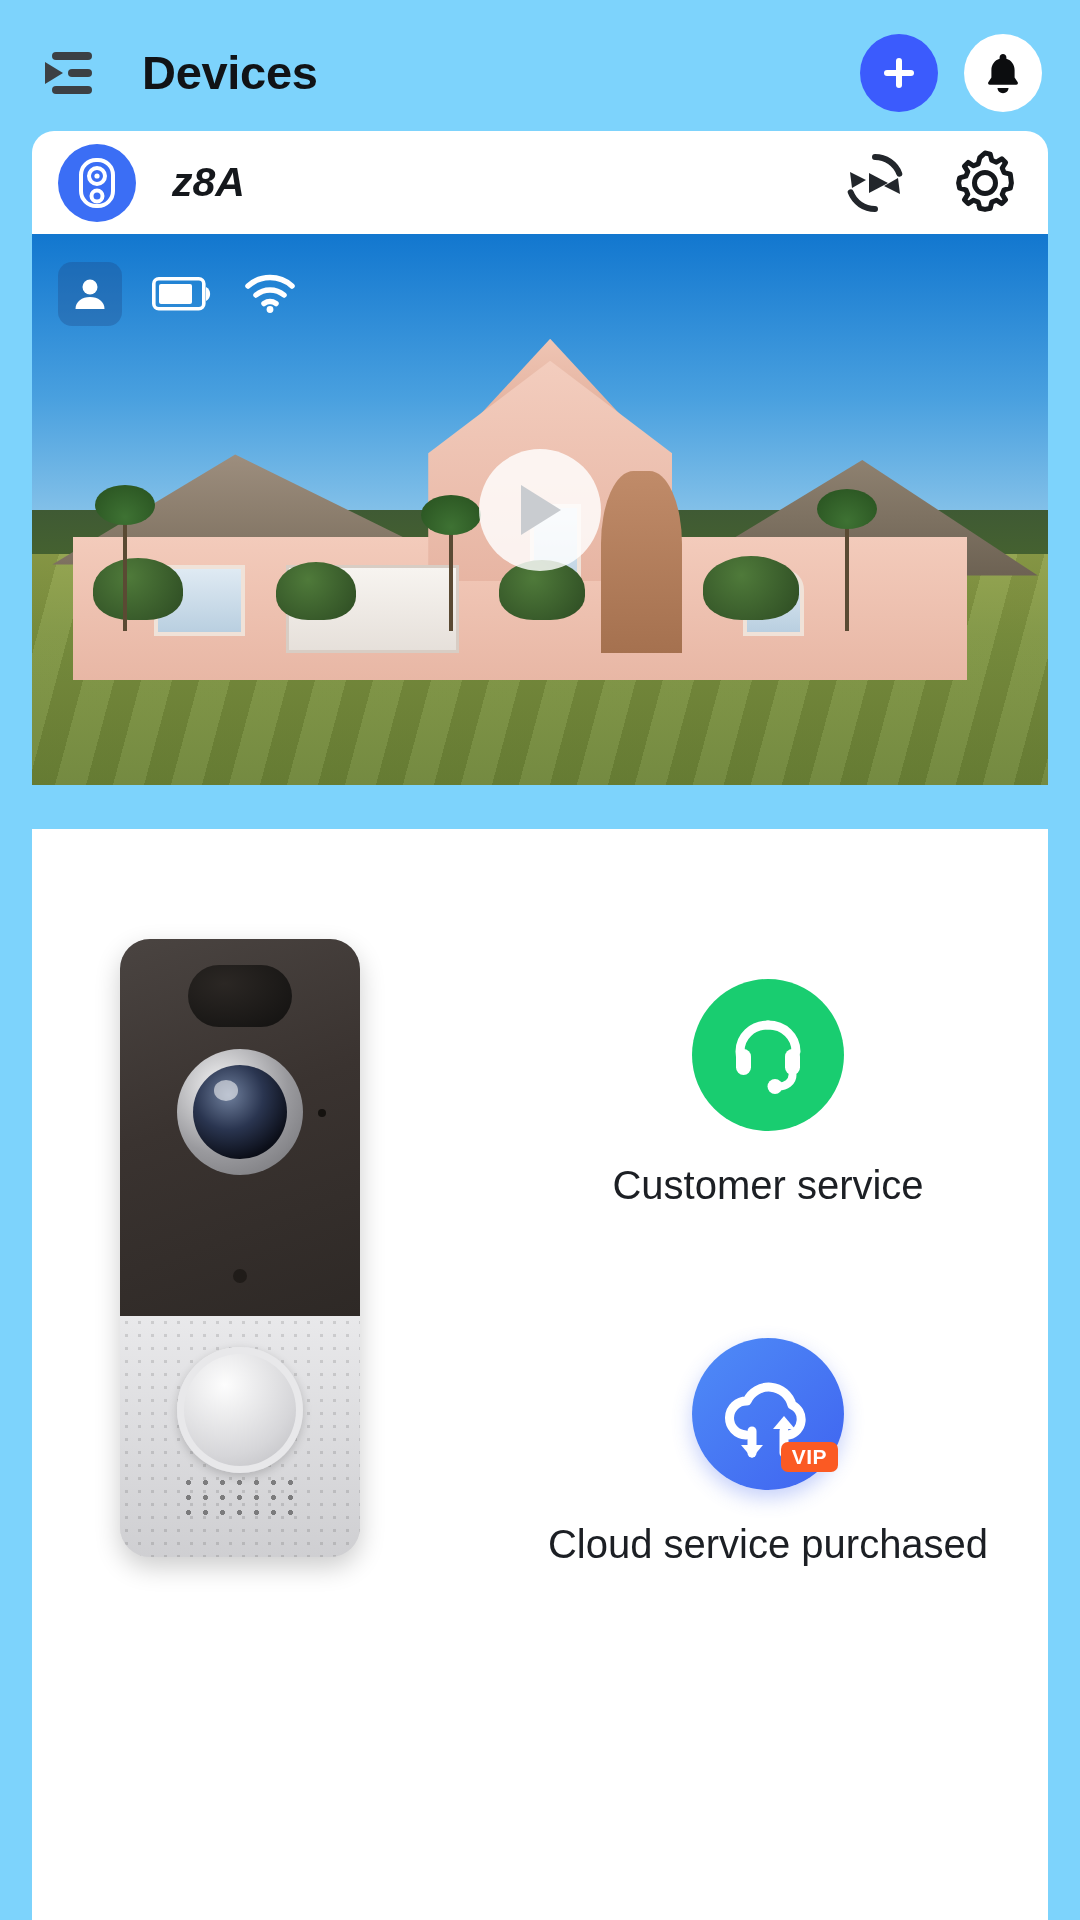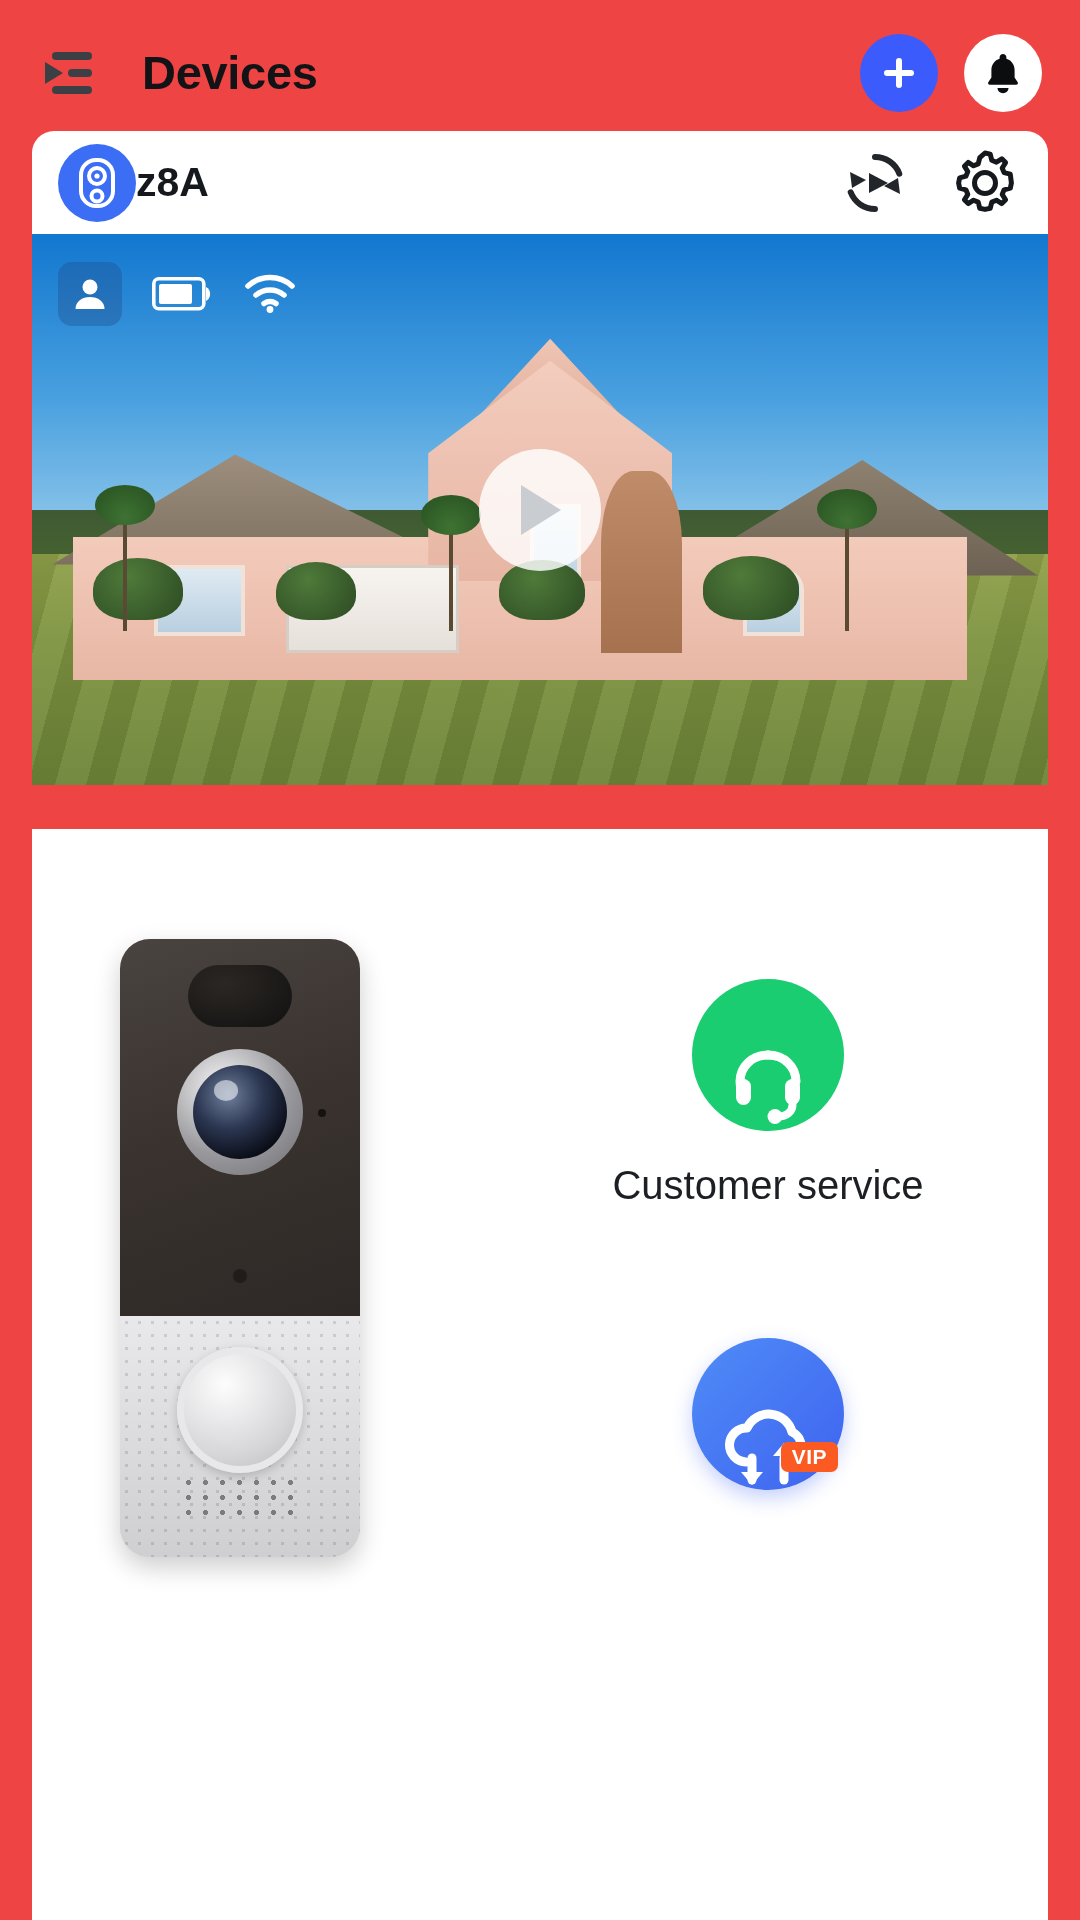--- a/index.html
+++ b/index.html
@@ -2,21 +2,21 @@
 <html><head>
 <meta charset="utf-8">
 <style>
   * { box-sizing: border-box; margin: 0; padding: 0; }
   html, body {
     width: 1080px; height: 1920px;
     background: #f2f2f2;
     font-family: "Liberation Sans", sans-serif;
     overflow: hidden;
   }
-  .screen { position: relative; width: 1080px; height: 1920px; background: #ef4444; }
+  .screen { position: relative; width: 1080px; height: 1920px; background: #7dd3fc; }
 
   
   .appbar {
     position: absolute; left: 0; top: 0; width: 1080px; height: 145px;
     display: flex; align-items: center; padding: 0 38px;
   }
   .menu-btn { width: 62px; height: 62px; display: flex; align-items: center; justify-content: center; cursor: pointer; }
   .page-title {
     font-size: 47px; font-weight: bold; color: #111316;
     margin-left: 42px; letter-spacing: -0.3px;
@@ -37,22 +37,23 @@
   .device-card {
     position: absolute; left: 32px; top: 131px; width: 1016px;
     background: #ffffff; border-radius: 22px 22px 0 0; overflow: hidden;
   }
   .device-head { height: 103px; display: flex; align-items: center; padding: 0 26px; }
   .device-avatar {
     width: 78px; height: 78px; border-radius: 50%;
     background: #3b6ef5; display: flex; align-items: center; justify-content: center; flex: none;
   }
   .device-name {
-    font-size: 41px; font-weight: bold; color: #15181c; 
+    font-size: 41px; font-weight: bold; color: #15181c; margin-left: 36px;
     white-space: nowrap;
+    font-style: italic;
   }
   .device-head-spacer { flex: 1; }
   .head-icon { width: 74px; height: 74px; display: flex; align-items: center; justify-content: center; cursor: pointer; }
   .head-icon + .head-icon { margin-left: 36px; }
 
   
   .video {
     position: relative; width: 1016px; height: 551px; overflow: hidden;
     background: linear-gradient(#1f7fd4, #7db9e6);
   }
@@ -142,21 +143,21 @@
   .db-speaker { position:absolute; left:50%; bottom: 36px; transform:translateX(-50%);
     width: 120px; height: 46px;
     background-image: radial-gradient(circle, rgba(0,0,0,0.42) 2.4px, transparent 2.8px);
     background-size: 17px 15px; }
 
   
   .services { position: absolute; right: 0; top: 150px; width: 560px; }
   .service-item { display: flex; flex-direction: column; align-items: center; cursor: pointer; }
   .service-item + .service-item { margin-top: 130px; }
   .svc-circle { width: 152px; height: 152px; border-radius: 50%;
-    display: flex; align-items: flex-end; justify-content: center; position: relative; }
+    display: flex; align-items: center; justify-content: center; position: relative; }
   .svc-support { background: #19cd70; }
   .svc-cloud { background: linear-gradient(135deg, #4f8cf7 0%, #3f63f0 100%);
     box-shadow: 0 8px 20px rgba(63,99,240,0.30); }
   .vip-badge {
     position: absolute; right: 6px; bottom: 18px;
     background: #fb5a23; color: #fff; font-size: 21px; font-weight: bold;
     padding: 3px 11px; border-radius: 7px; letter-spacing: 0.5px;
     font-family: "Liberation Sans", sans-serif;
   }
   .svc-label { margin-top: 32px; font-size: 40px; color: #1c1f24; white-space: nowrap; }
@@ -309,18 +310,19 @@
         <div class="svc-circle svc-cloud">
           <svg width="104" height="98" viewBox="0 0 104 98">
             <path d="M30 70a17 17 0 0 1 1-34 24 24 0 0 1 45 4 16 16 0 0 1-3 30" fill="none" stroke="#ffffff" stroke-width="9" stroke-linejoin="round" stroke-linecap="round"></path>
             <path d="M36 66v22" fill="none" stroke="#ffffff" stroke-width="9" stroke-linecap="round"></path>
             <path d="M25 80 L36 93 L47 80 Z" fill="#ffffff"></path>
             <path d="M68 88V66" fill="none" stroke="#ffffff" stroke-width="9" stroke-linecap="round"></path>
             <path d="M57 64 L68 51 L79 64 Z" fill="#ffffff"></path>
           </svg>
           <div class="vip-badge">VIP</div>
         </div>
+        <div class="svc-label">Cloud service purchased</div>
       </div>
 
     </div>
   </div>
 
 </div>
 
 </body></html>

